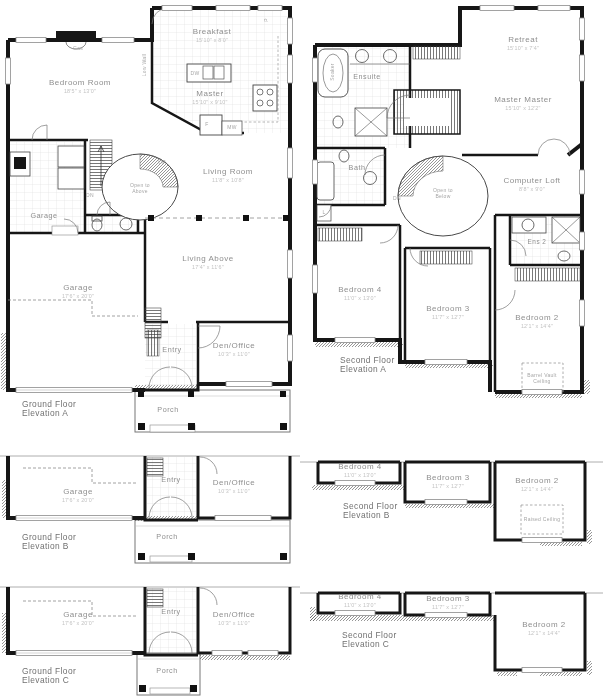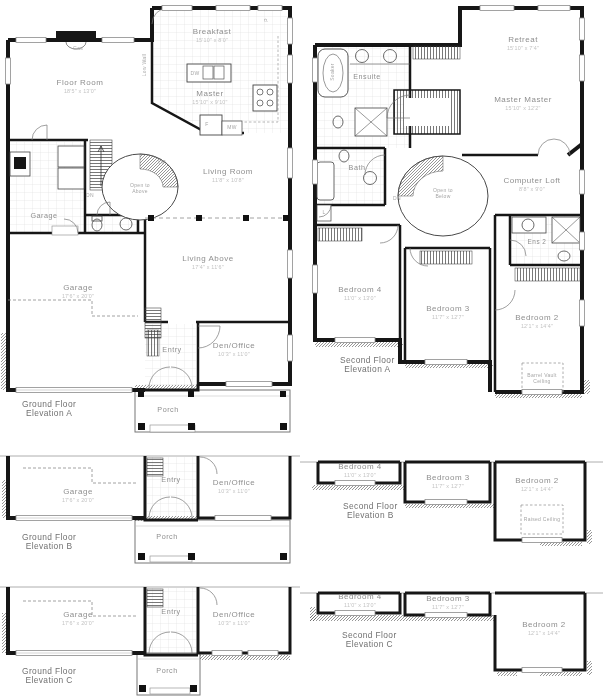--- a/index.html
+++ b/index.html
@@ -10,21 +10,21 @@
   .room{position:absolute;transform:translate(-50%,-50%);text-align:center;white-space:nowrap;z-index:5;}
   .room .nm{display:block;font-size:8px;letter-spacing:.5px;color:#8f8f8f;line-height:8px;}
   .room .nm.sm{font-size:7.2px;}
   .room .nm.xs{font-size:6.4px;}
   .room .dm{display:block;font-size:5.4px;letter-spacing:.2px;color:#c3c3c3;line-height:7px;margin-top:1px;}
   .ann{position:absolute;transform:translate(-50%,-50%);font-size:5px;letter-spacing:.3px;color:#a6a6a6;
        white-space:nowrap;z-index:5;line-height:5.5px;}
   .ann.wrap{white-space:normal;text-align:center;}
   .ann.vert{transform:translate(-50%,-50%) rotate(-90deg);}
   .cap{position:absolute;font-size:8.4px;letter-spacing:.4px;color:#717171;line-height:9px;z-index:5;}
-  .cap span{display:block;text-align:center;}
+  .cap span{display:block;}
 </style>
 </head>
 <body>
 
 <div id="canvas">
 
 <svg width="0" height="0" style="position:absolute" aria-hidden="true">
   <defs>
     <pattern id="tile" width="8" height="8" patternUnits="userSpaceOnUse">
       <path d="M8,0 H0 V8" fill="none" stroke="#dcdcdc" stroke-width="0.6"></path>
@@ -135,21 +135,21 @@
       <rect x="287.5" y="148" width="5" height="30"></rect>
           <rect x="287.5" y="250" width="5" height="28"></rect>
       <rect x="287.5" y="335" width="5" height="26"></rect>
       <rect x="5.5" y="58" width="5" height="26"></rect>
       <rect x="226" y="381.5" width="46" height="5"></rect>
       <rect x="16" y="387.5" width="116" height="5"></rect>
     </g>
     <path d="M16,390 H132" stroke="#aaa" stroke-width="0.5"></path>
   </svg>
   <div class="room" style="left:80px;top:87px">
-    <span class="nm">Floor Room</span>
+    <span class="nm">Bedroom Room</span>
     <span class="dm">18'5" x 13'0"</span>
   </div>
   <div class="room" style="left:212px;top:36px">
     <span class="nm">Breakfast</span>
     <span class="dm">15'10" x 8'0"</span>
   </div>
   <div class="room" style="left:210px;top:98px">
     <span class="nm">Master</span>
     <span class="dm">15'10" x 9'10"</span>
   </div>

